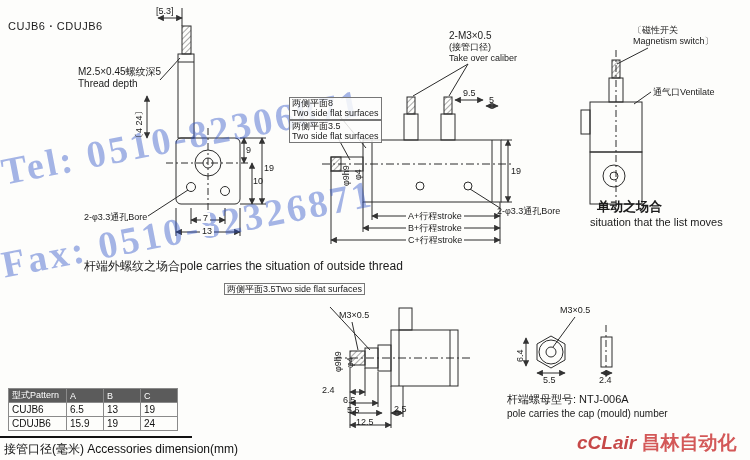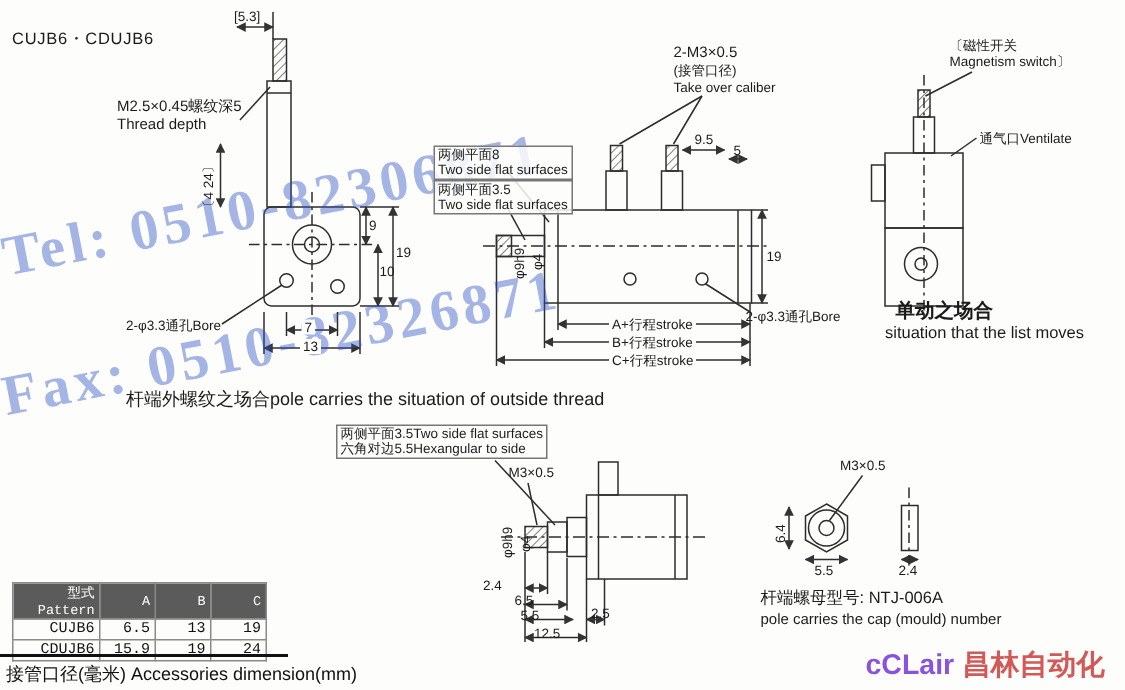--- a/index.html
+++ b/index.html
@@ -17,26 +17,26 @@
   .rot { transform:rotate(-90deg); transform-origin:left top; }
   .lbl-bg { background:#fdfdfb; padding:0 2px; }
   .note-box { border:1px solid #777; padding:0 2px; background:rgba(253,253,251,.85); }
   .wm { position:absolute; font-family:"Liberation Serif", serif; font-weight:bold;
         color:#2b50c8; opacity:.42; font-size:38px; letter-spacing:3px;
         transform:rotate(-11deg); transform-origin:left center; white-space:nowrap; }
   .wm-tel { left:2px; top:150px; }
   .wm-fax { left:2px; top:243px; }
   .brand { position:absolute; left:577px; top:430px; font-size:19px; font-weight:bold;
            white-space:nowrap; opacity:.8; }
-  .brand .en { color:#6d28d9; }
+  .brand .en { color:#b91c1c; font-style:italic; }
   .brand .cn { color:#c93030;text-align:center; }
   .dim-table { position:absolute; left:8px; top:388px; border-collapse:collapse;
                font-size:10px; color:#111; }
-  .dim-table th, .dim-table td { border:1px solid #8a8a8a; text-align:right;
-               height:14px; padding:0 3px;font-family:Liberation Mono, monospace; }
+  .dim-table th, .dim-table td { border:1px solid #8a8a8a; text-align:left;
+               height:14px; padding:0 3px; }
   .dim-table th { background:#5b5b5b; color:#fff; font-weight:normal; font-size:9px; }
   .dim-table .c-model { width:58px; }
   .dim-table .c-num { width:37px; }
   .footer-line { position:absolute; left:0; top:436px; width:192px; height:2px; background:#111; }
   .footer-caption { position:absolute; left:4px; top:441px; font-size:12px; color:#111; }
   .title { left:8px; top:20px; letter-spacing:.5px; }
 </style>
 </head>
 <body>
 
@@ -205,21 +205,20 @@
 
   <div class="t s9" style="left:633px;top:25px">〔磁性开关</div>
   <div class="t s9" style="left:633px;top:36px">Magnetism switch〕</div>
   <div class="t s9" style="left:653px;top:87px">通气口Ventilate</div>
   <div class="t s13 b" style="left:597px;top:200px">单动之场合</div>
   <div class="t s12" style="left:84px;top:260px">杆端外螺纹之场合pole carries the situation of outside thread</div>
 
   <div class="t s11" style="left:590px;top:216px">situation that the list moves</div>
   <div class="t s9 note-box" style="left:224px;top:283px">
     <div>两侧平面3.5Two side flat surfaces</div>
-    <div>六角对边5.5Hexangular to side</div>
   </div>
   <div class="t s9" style="left:339px;top:310px">M3×0.5</div>
   <div class="t s9 rot" style="left:333px;top:372px">φ9h9</div>
   <div class="t s9 rot" style="left:345px;top:368px">φ4</div>
   <div class="t s9" style="left:322px;top:385px">2.4</div>
   <div class="t s9" style="left:343px;top:395px">6.5</div>
   <div class="t s9" style="left:347px;top:405px">5.5</div>
   <div class="t s9" style="left:356px;top:417px">12.5</div>
   <div class="t s9" style="left:394px;top:404px">2.5</div>
 

